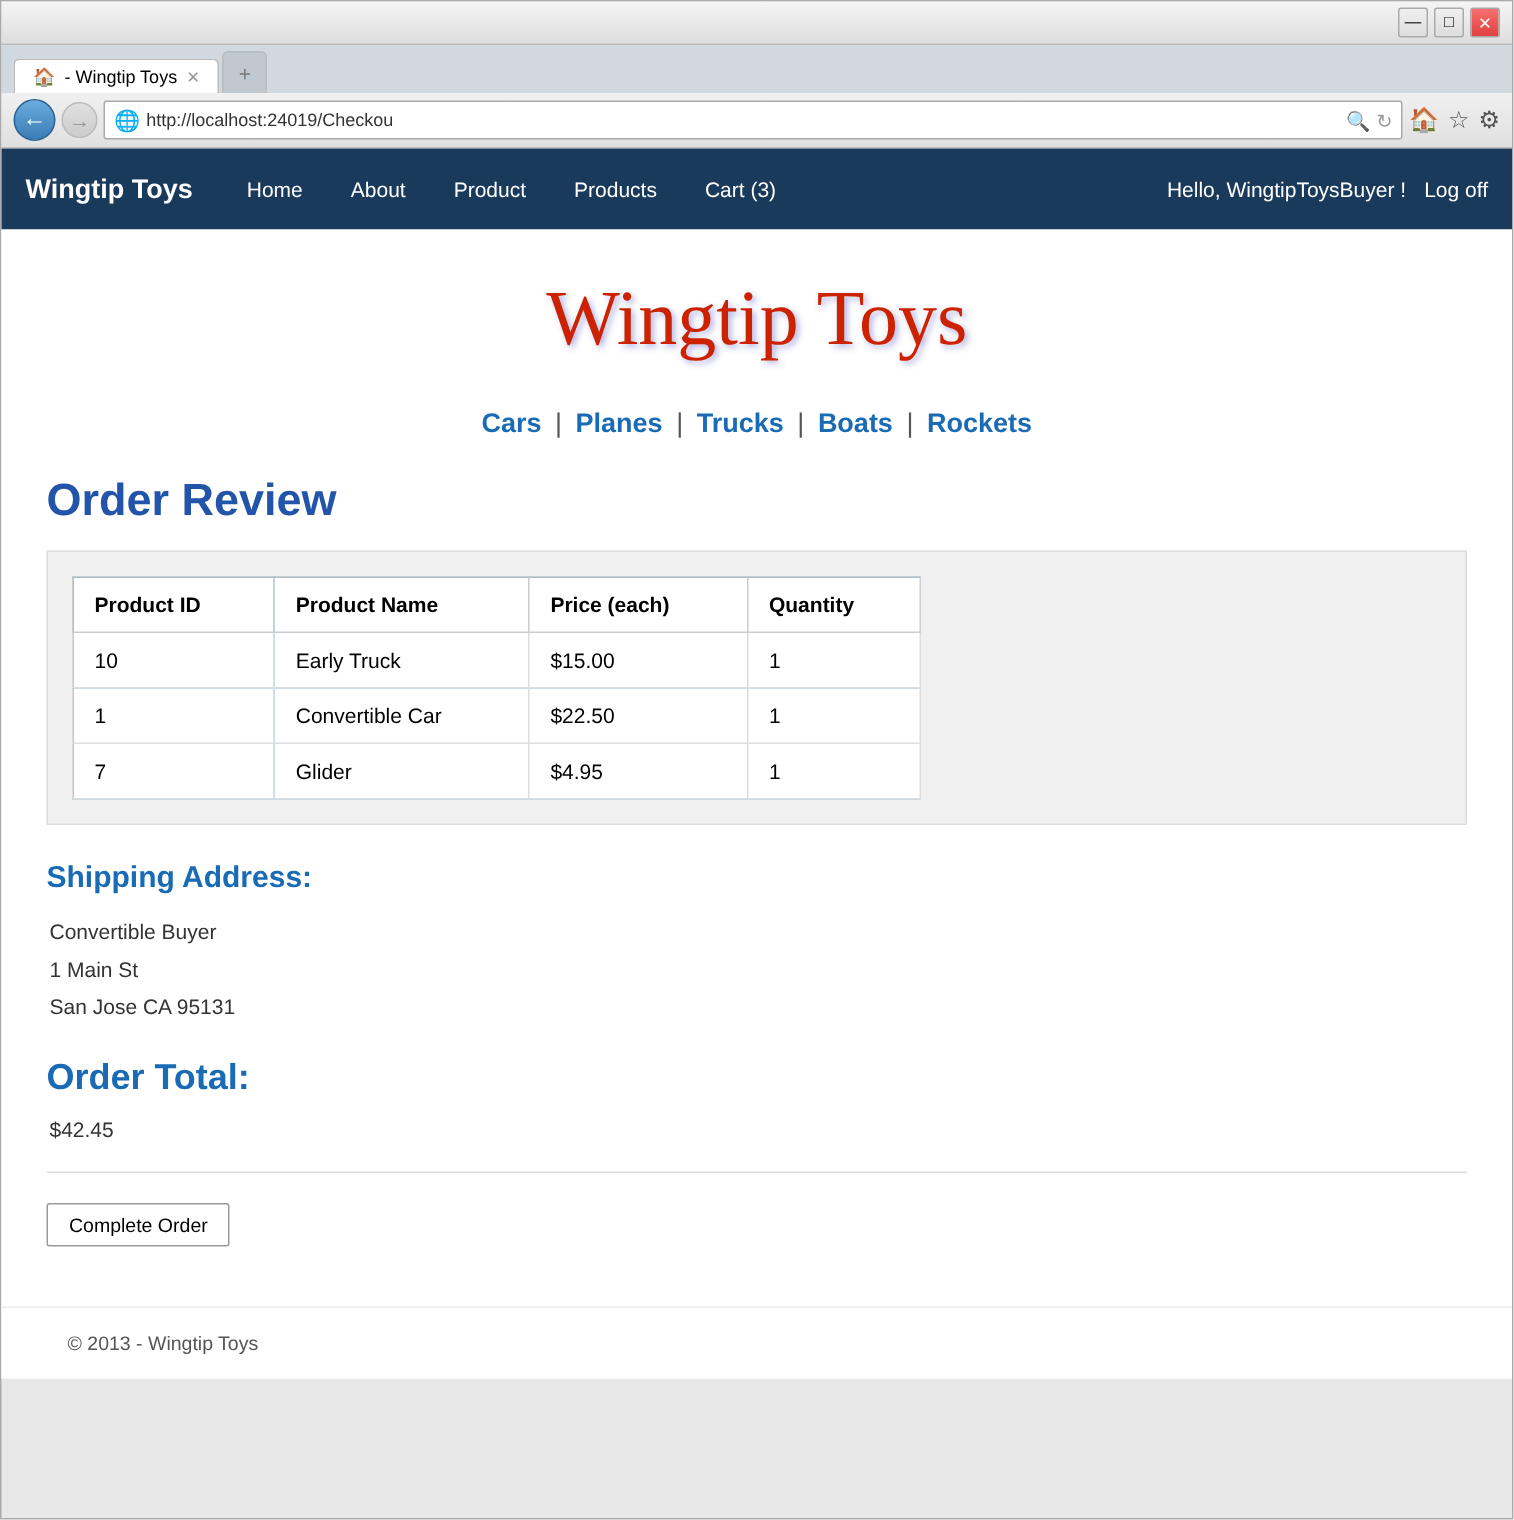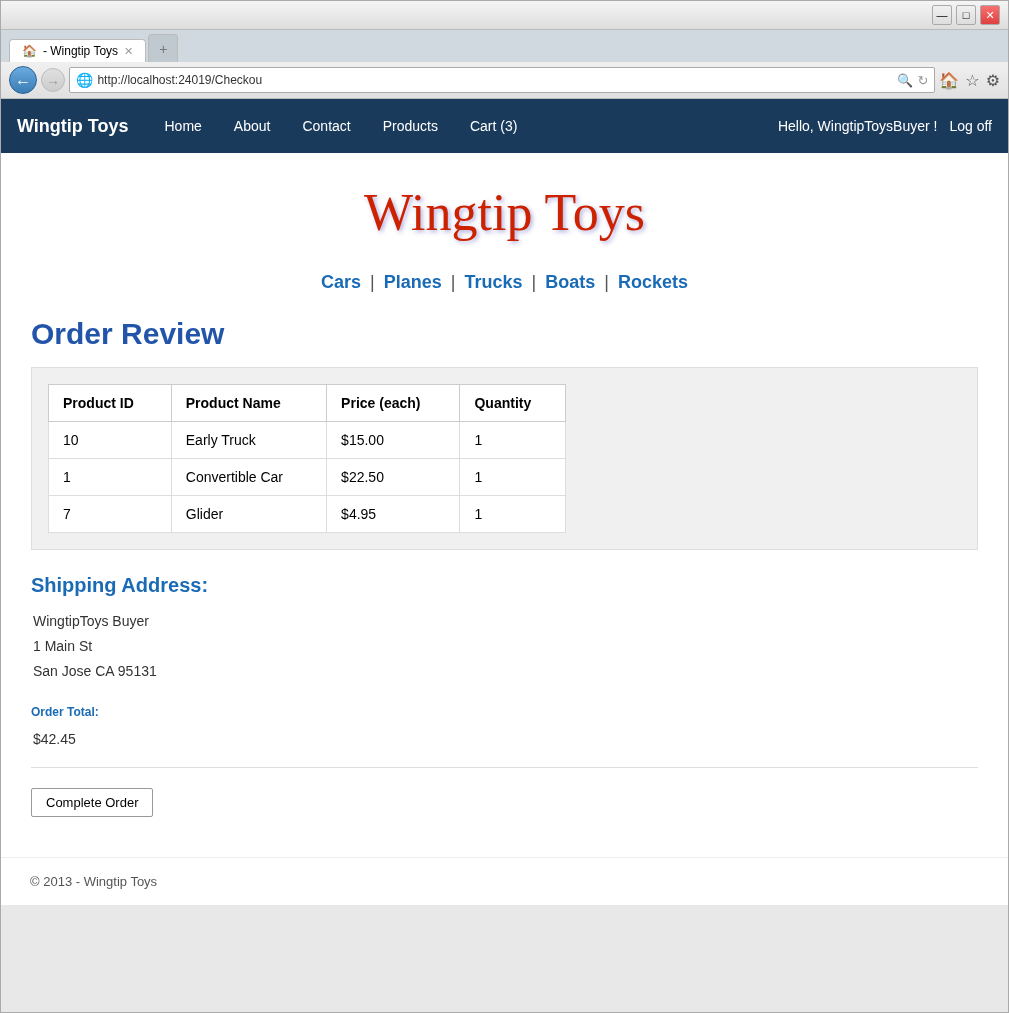--- a/index.html
+++ b/index.html
@@ -197,21 +197,21 @@
     }
 
     
     .products-table-wrapper {
       background: #f0f0f0;
       border: 1px solid #ddd;
       padding: 16px;
       margin-bottom: 24px;
     }
     .products-table {
-      width: 518px;
+      width: 566px;
       border-collapse: collapse;
       background: #0369a1;
     }
     .products-table th {
       background: white;
       border: 1px solid #ccc;
       padding: 10px 14px;
       text-align: left;
       font-weight: bold;
       font-size: 14px;
@@ -235,21 +235,21 @@
     .shipping-address {
       font-size: 14px;
       color: #333;
       line-height: 1.8;
       margin-left: 2px;
     }
 
     
     .order-total-section { margin-bottom: 20px; }
     .order-total-title {
-      font-size: 12px;
+      font-size: 24px;
       color: #1a6bb5;
       font-weight: bold;
       margin-bottom: 12px;
     }
     .order-total-value {
       font-size: 14px;
       color: #333;
       margin-left: 2px;
     }
 
@@ -269,21 +269,21 @@
       cursor: pointer;
       border-radius: 2px;
       margin-bottom: 20px;
       text-align: right;
     }
 
     
     .footer {
       color: #555;
       font-size: 13px;
-      padding: 16px 29px;
+      padding: 16px 44px;
       border-top: 1px solid #eee;
       background: white;
     }
   </style>
 </head>
 <body>
 
 <div class="browser-chrome">
 
   <div class="browser-titlebar">
@@ -320,21 +320,21 @@
     </div>
   </div>
 
   <div class="app-content">
 
     <nav class="navbar">
       <a class="navbar-brand">Wingtip Toys</a>
       <div class="navbar-links">
         <a class="navbar-link">Home</a>
         <a class="navbar-link">About</a>
-        <a class="navbar-link">Contact</a>
+        <a class="navbar-link">Product</a>
         <a class="navbar-link">Products</a>
         <a class="navbar-link">Cart (3)</a>
       </div>
       <div class="navbar-right">
         <span class="navbar-user">Hello, WingtipToysBuyer !</span>
         <a class="navbar-logoff">Log off</a>
       </div>
     </nav>
 
     <div class="main-content">
@@ -391,21 +391,21 @@
       <td>1</td>
     </tr>
             </tbody>
         </table>
       </div>
 
       
       <div class="shipping-section">
         <div class="shipping-title">Shipping Address:</div>
         <div class="shipping-address">
-          <div>WingtipToys Buyer</div>
+          <div>Convertible Buyer</div>
           <div>1 Main St</div>
           <div>San Jose CA 95131</div>
         </div>
       </div>
 
       
       <div class="order-total-section">
         <div class="order-total-title">Order Total:</div>
         <div class="order-total-value">$42.45</div>
       </div>

